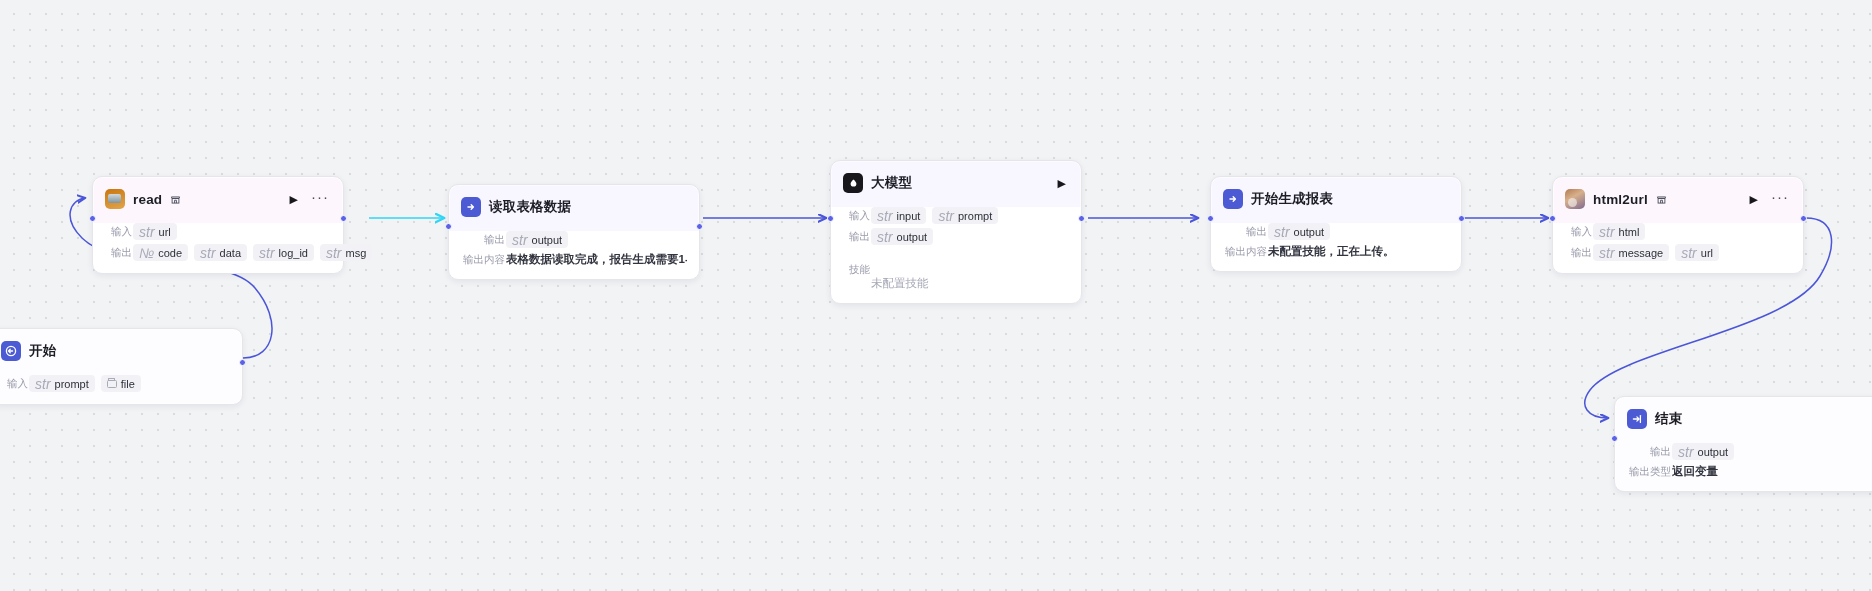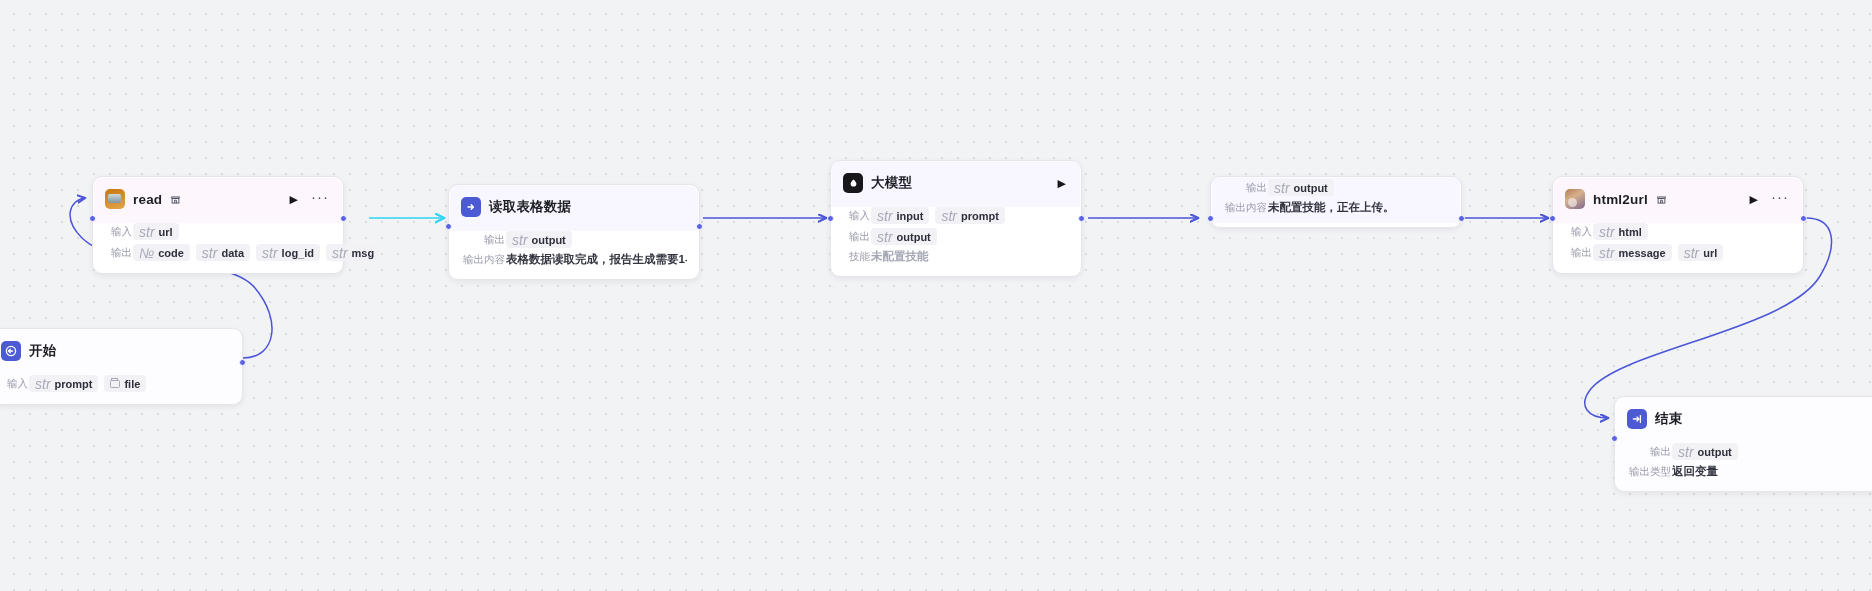--- a/index.html
+++ b/index.html
@@ -77,27 +77,27 @@
     flex: 0 0 auto;
   }
   .rlabel.w2 { width: 27px; text-align: right; }
   .rlabel.w4 { width: 44px; text-align: right; }
   .chip {
     display: inline-flex; align-items: center; gap: 4px;
     background: #f2f2f6; border-radius: 4px;
     padding: 1px 6px; height: 17px;
   }
   .chip .ty { font-size: 14px; color: #a8aab8; font-style: italic; }
-  .chip .nm { font-size: 11px; color: #2d2f3a; font-weight: 700; }
+  .chip .nm { font-size: 11px; color: #2d2f3a; font-weight: 400; }
   .chips { display:flex; gap: 6px; flex-wrap: nowrap; }
   .rtext {
     font-size: 11.5px; color: #32343f; font-weight: 600;
     white-space: nowrap; overflow: hidden; text-overflow: clip;
   }
-  .rtext.muted { color: #a4a6b4; font-weight: 700; }
+  .rtext.muted { color: #a4a6b4; font-weight: 400; margin-top: 27px; }
   .model-row { display:flex; align-items:center; gap:5px; }
   .model-dot {
     width: 12px; height: 12px; border-radius: 50%;
     background: #4d6bfe; flex:0 0 12px;
     position: relative;
   }
   .model-dot::after{
     content:""; position:absolute; left:2.5px; top:4px; width:7px; height:4px;
     border-radius: 0 0 6px 6px / 0 0 5px 5px; background:#fff;
   }
@@ -276,20 +276,28 @@
     </div>
     <div class="nrow">
       <span class="rlabel w2">技能</span>
       <span class="rtext muted">未配置技能</span>
     </div>
     <div class="port" style="left:-4px; top:54px;"></div>
     <div class="port" style="right:-4px; top:54px;"></div>
   </div>
 
   <div class="node tint-violet" style="left:1210px; top:176px; width:252px;">
+    <div class="nhead">
+      <span class="nicon ic-blue">
+        <svg width="12" height="12" viewBox="0 0 12 12">
+            <path d="M3 6h5M6.2 3.8 8.4 6 6.2 8.2" stroke="#fff" stroke-width="1.4" fill="none" stroke-linecap="round" stroke-linejoin="round"></path>
+          </svg>
+      </span>
+      <span class="ntitle">开始生成报表</span>
+    </div>
     <div class="nrow">
       <span class="rlabel w4">输出</span>
       <span class="chip">
         <span class="ty">str</span>
         <span class="nm">output</span>
       </span>
     </div>
     <div class="nrow">
       <span class="rlabel w4">输出内容</span>
       <span class="rtext">未配置技能，正在上传。</span>

